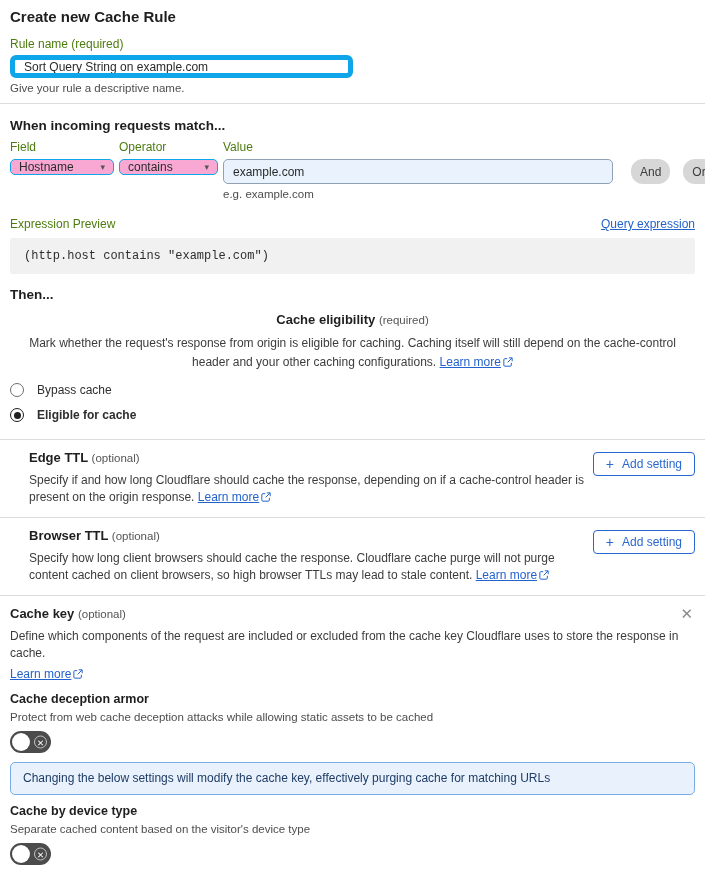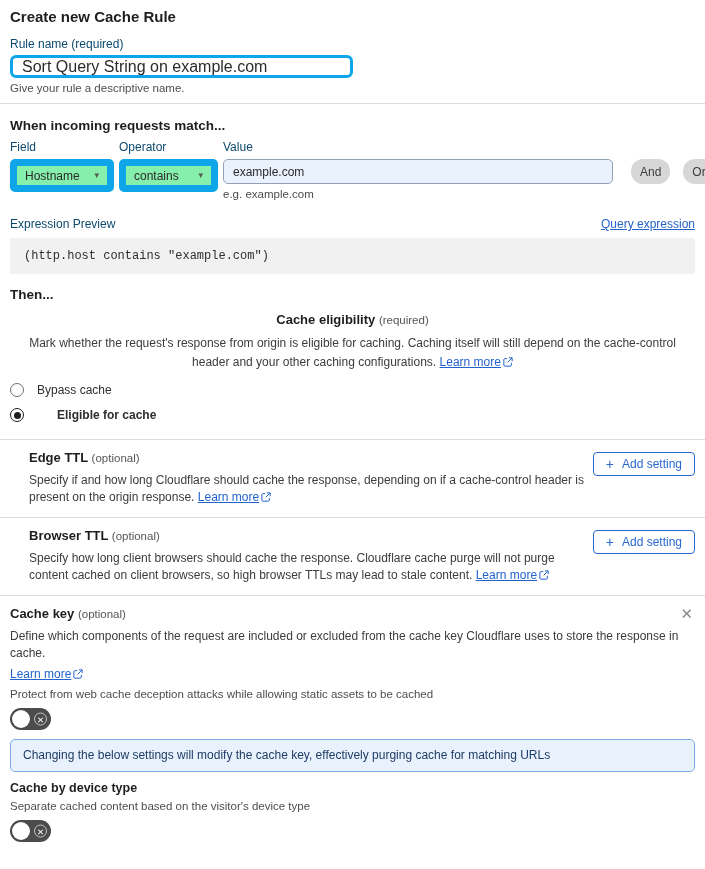--- a/index.html
+++ b/index.html
@@ -6,41 +6,41 @@
   html, body { background: #fff; }
   body {
     width: 705px; height: 869px; overflow: hidden;
     font-family: "Liberation Sans", sans-serif;
     color: #333; position: relative;
   }
   .page { padding: 8px 10px 0 10px; }
 
   h1 { font-size: 15px; font-weight: bold; color: #1e1e1e; line-height: 18px; }
 
-  .lbl { display: block; font-size: 12px; color: #0c4a6e; line-height: 14px; }
+  .lbl { display: block; font-size: 12px; color: #4d7c0f; line-height: 14px; }
   .helper { font-size: 11.5px; color: #4d4d4d; line-height: 13px; margin-top: 4px; }
 
   .rule-name-section { margin-top: 11px; }
   .text-input {
     display: block; margin-top: 4px; width: 343px; height: 23px;
-    border: 3px solid #0ea5e9; border-radius: 6px; padding: 0 9px;
-    font-size: 16px; color: #2b2b2b; font-family: "Liberation Sans", sans-serif;
+    border: 5px solid #0ea5e9; border-radius: 6px; padding: 0 9px;
+    font-size: 12px; color: #2b2b2b; font-family: "Liberation Sans", sans-serif;
     background: #fff; outline: none;
   }
 
   .divider { border: none; border-top: 1px solid var(--divider, #dcdcdc); margin: 8px -10px 0 -10px; }
 
   .sect-h { font-size: 13.5px; font-weight: bold; color: #1e1e1e; line-height: 16px; }
   .match-section { margin-top: 14px; }
   .match-row { display: flex; align-items: flex-start; margin-top: 6px; }
   .ctrl { margin-right: 5px; }
   .ctrl .lbl { margin-bottom: 5px; }
   .select {
-    width: 104px; height: 33px; border: 7px solid #0ea5e9; border-radius: 5px;
-    background: #86efac; display: flex; align-items: center; justify-content: space-between;
+    width: 104px; height: 16px; border: 1px solid #0ea5e9; border-radius: 5px;
+    background: #f9a8d4; display: flex; align-items: center; justify-content: space-between;
     padding: 0 8px; font-size: 12px; color: #2b2b2b; cursor: pointer;
   }
   .select.op { width: 99px; }
   .chevron { font-size: 9px; color: #555; line-height: 1; }
   .value-input {
     display: block; width: 390px; height: 25px;
     border: 1px solid #90a0b5; border-radius: 5px; padding: 0 9px;
     font-size: 12px; color: #2b2b2b; font-family: "Liberation Sans", sans-serif;
     background: var(--input-highlight-bg, #eaf3fd); outline: none;
   }
@@ -62,21 +62,21 @@
   .then-h { margin-top: 13px; }
 
   .sub-h { font-size: 13px; font-weight: bold; color: #1e1e1e; line-height: 15px; }
   .badge { font-size: 11.5px; font-weight: normal; color: #555; }
   .elig-section { margin-top: 9px; text-align: center; }
   .desc { font-size: 12px; color: #3c3c3c; line-height: 19px; margin-top: 6px; }
   .desc-tight { line-height: 17px; }
   .ext-icon { display: inline-block; vertical-align: -1px; margin-left: 2px; color: var(--link-blue, #2463cc); }
 
   .radio-row { display: flex; align-items: center; margin-top: 9px; height: 16px; cursor: pointer; }
-  .radio-row + .radio-row { margin-top: 9px; gap: 20px; }
+  .radio-row + .radio-row { margin-top: 9px; }
   .radio {
     width: 14px; height: 14px; border: 1px solid #6f6f6f; border-radius: 50%;
     background: #fff; position: relative; flex: 0 0 auto;
   }
   .radio.checked { border-color: #1f1f1f; }
   .radio.checked::after { content: ""; position: absolute; left: 2.5px; top: 2.5px; right: 2.5px; bottom: 2.5px; background: #1f1f1f; border-radius: 50%; }
   .radio-label { font-size: 12px; color: #2e2e2e; margin-left: 13px; }
   .radio-label.bold { font-weight: bold; }
 
   .setting-row { display: flex; justify-content: space-between; align-items: flex-start; margin-top: 10px; margin-left: 19px; }
@@ -222,20 +222,21 @@
     <div class="ck-head">
       <h3 class="sub-h"><span>Cache key</span> <span class="badge">(optional)</span></h3>
       <button class="close-btn">✕</button>
     </div>
     <p class="desc desc-tight">Define which components of the request are included or excluded from the cache key Cloudflare uses to store the response in cache.</p>
     <span class="lm-block"><a class="link">Learn more</a><span class="ext-icon"><svg width="10" height="10" viewBox="0 0 12 12">
             <path d="M5 2H2.2C1.5 2 1 2.5 1 3.2v6.6C1 10.5 1.5 11 2.2 11h6.6c.7 0 1.2-.5 1.2-1.2V7" fill="none" stroke="currentColor" stroke-width="1.2"></path>
             <path d="M7 1h4v4M10.7 1.3L5.6 6.4" fill="none" stroke="currentColor" stroke-width="1.2"></path>
           </svg></span></span>
 
+    <h4 class="mini-h">Cache deception armor</h4>
     <p class="mini-desc">Protect from web cache deception attacks while allowing static assets to be cached</p>
     <div class="toggle off">
       <span class="knob"></span>
       <span class="t-icon">✕</span>
     </div>
 
     <div class="banner">Changing the below settings will modify the cache key, effectively purging cache for matching URLs</div>
 
     <h4 class="mini-h">Cache by device type</h4>
     <p class="mini-desc">Separate cached content based on the visitor's device type</p>

